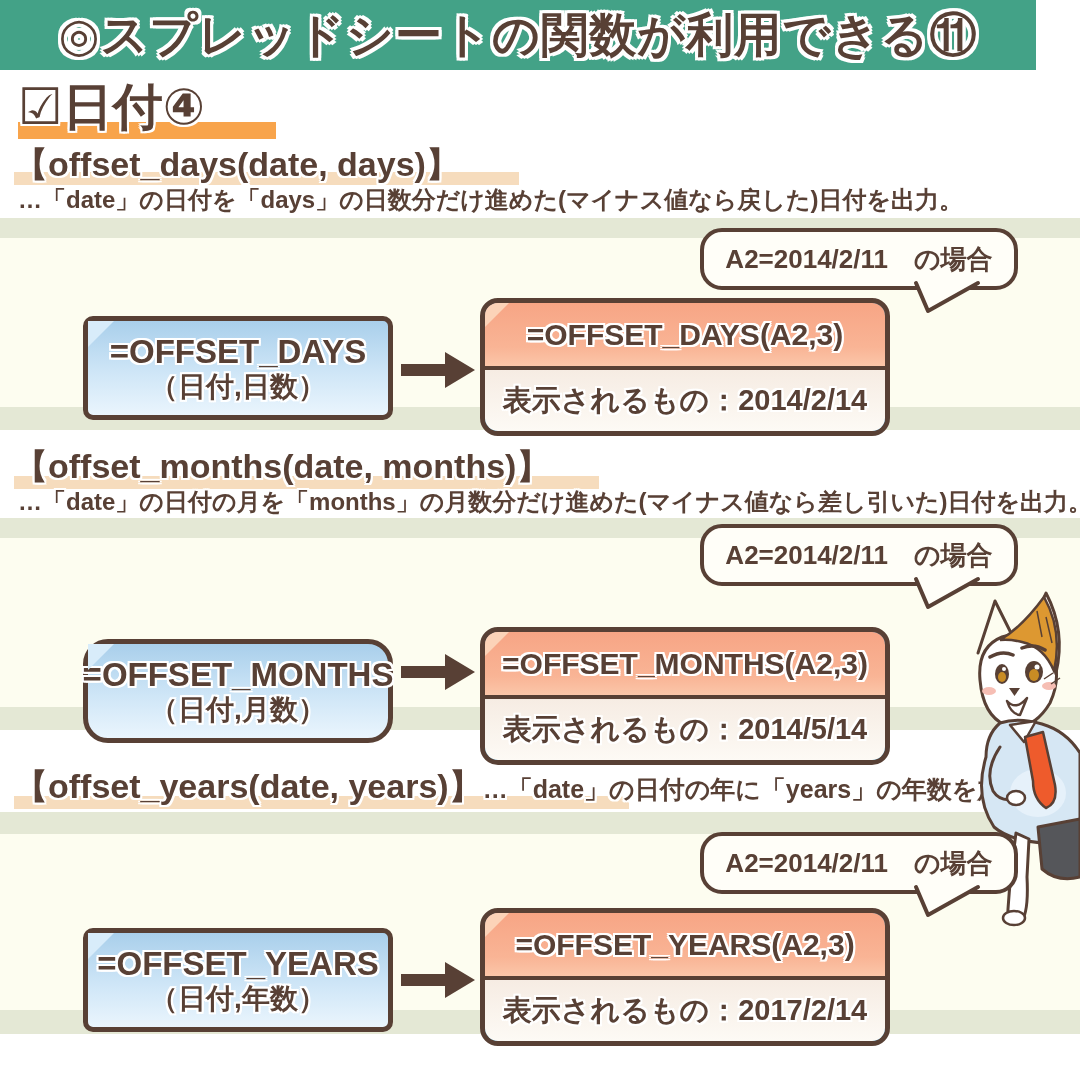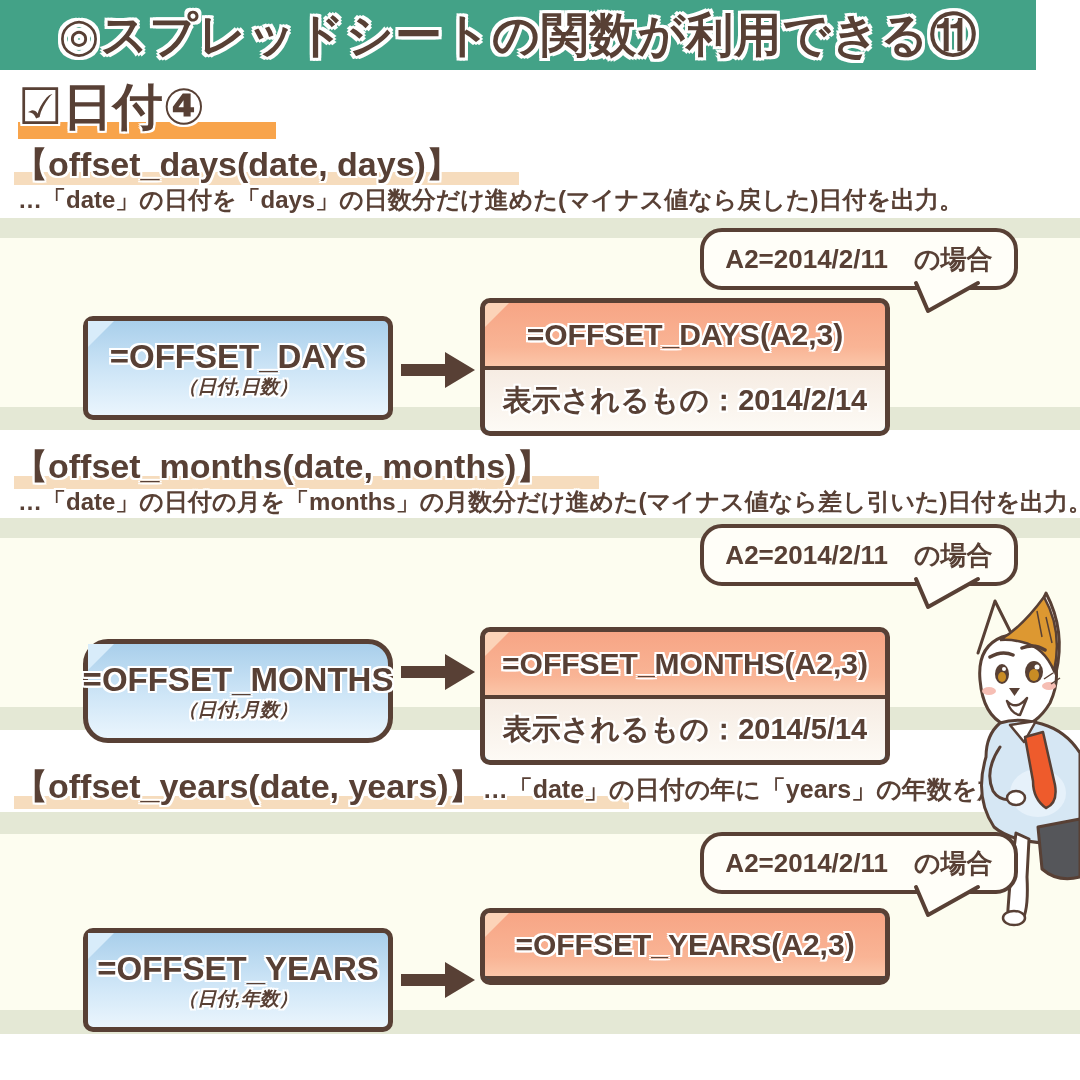--- a/index.html
+++ b/index.html
@@ -41,26 +41,26 @@
   .bubble svg.tail { position:absolute; left:200px; top:49px; overflow:visible; }
 
   .func-box { position:absolute; left:83px; width:310px; height:104px;
     border:5px solid #584035; border-radius:10px;
     background:linear-gradient(180deg,#a9cfeb 0%,#cfe6f7 55%,#eaf5fd 100%);
     display:flex; flex-direction:column; align-items:center; justify-content:center;
     z-index:5; line-height:1.12; }
   .func-box::before { content:""; position:absolute; left:0; top:0; width:26px; height:26px;
     background:#d8ecfa; clip-path:polygon(0 0,100% 0,0 100%); }
   .func-name { font-size:33px; }
-  .func-args { font-size:19px;font-style:italic; }
+  .func-args { font-size:28px; }
 
   .arrow { position:absolute; z-index:5; }
 
   .result-box { position:absolute; left:480px; width:410px;
-    border:5px solid #584035; border-radius:10px; overflow:hidden;
+    border:5px solid #584035; border-radius:18px; overflow:hidden;
     background:#0369a1; z-index:5; }
   .result-top { height:67px; background:linear-gradient(180deg,#f7a585 0%,#f9b495 70%,#fbc6a9 100%);
     border-bottom:4px solid #584035; display:flex; align-items:center; justify-content:center;
     font-size:30px; position:relative; }
   .result-top::before { content:""; position:absolute; left:0; top:0; width:24px; height:24px;
     background:#fcd3b8; clip-path:polygon(0 0,100% 0,0 100%); }
   .result-bottom { height:61px; background:linear-gradient(180deg,#f6ece3 0%,#fdfaf5 100%);
     display:flex; align-items:center; justify-content:center; font-size:29px; }
 
   .cat { position:absolute; left:950px; top:585px; z-index:4; }
@@ -203,15 +203,18 @@
   </div>
 
   <svg class="arrow" style="left:401px; top:960px;" width="76" height="40">
     <polygon points="0,14 44,14 44,2 74,20 44,38 44,26 0,26" fill="#584035"></polygon>
   </svg>
 
   <div class="result-box" style="top:908px;">
     <div class="result-top">
       <span class="ow2">=OFFSET_YEARS(A2,3)</span>
     </div>
+    <div class="result-bottom">
+      <span class="ow2">表示されるもの：2017/2/14</span>
+    </div>
   </div>
 
 </div>
 
 </body></html>

